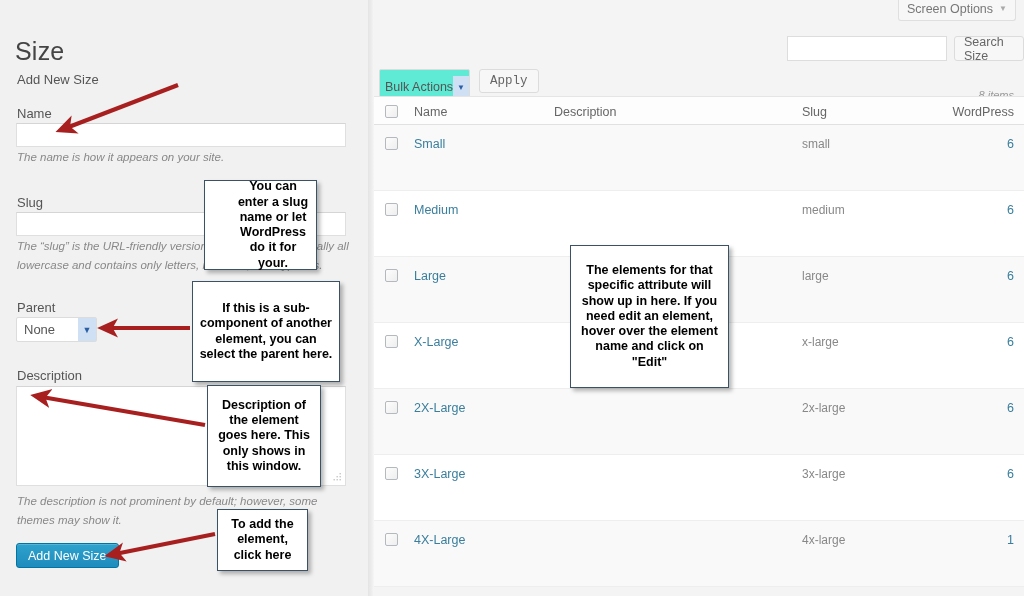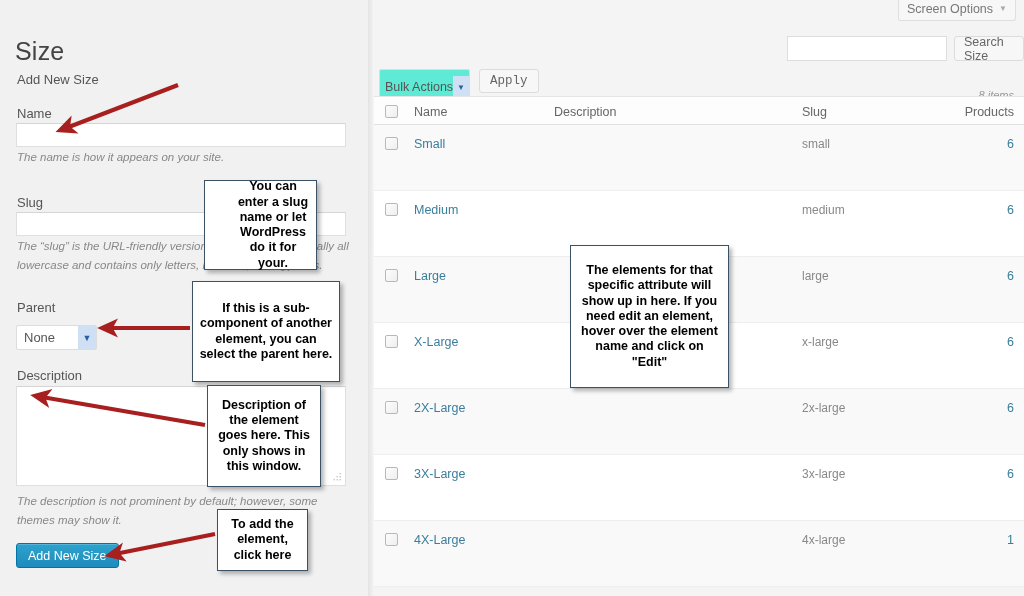--- a/index.html
+++ b/index.html
@@ -34,21 +34,21 @@
   #help-slug{left:17px;top:237px;}
   #lbl-parent{left:17px;top:300px;}
   #lbl-desc{left:17px;top:368px;}
   #ta-desc{left:16px;top:386px;width:330px;height:100px;}
   #ta-grip{position:absolute;right:3px;bottom:3px;width:9px;height:9px;opacity:.55;}
   #help-desc{left:17px;top:492px;}
 
   
   .wp-select{position:absolute;left:16px;top:317px;width:81px;height:25px;
              background:#fff;border:1px solid #dcdcdc;border-radius:2px;
-             box-sizing:border-box;display:flex;align-items:center;margin-top:8px;}
+             box-sizing:border-box;display:flex;align-items:center;}
   .wp-select .sel-txt{font-size:13px;color:#555;padding-left:7px;flex:1;}
   .wp-select .sel-arrow{width:18px;height:23px;background:#cfe0f5;
              display:flex;align-items:center;justify-content:center;
              font-size:9px;color:#2b5fa5;}
 
   
   #btn-add{position:absolute;left:16px;top:543px;height:25px;padding:0 11px;
     display:flex;align-items:center;
     background:linear-gradient(to bottom,#2ea2cc,#1e8cbe);
     border:1px solid #0074a2;border-radius:3px;color:#fff;font-size:12.5px;
@@ -172,21 +172,21 @@
 
     <div id="list-table">
 
       <div class="tbl-row tbl-head">
         <div class="cell c-check">
           <span class="cb"></span>
         </div>
         <div class="cell c-name th-txt">Name</div>
         <div class="cell c-desc th-txt">Description</div>
         <div class="cell c-slug th-txt">Slug</div>
-        <div class="cell c-prod th-txt">Products</div>
+        <div class="cell c-prod th-txt">WordPress</div>
       </div>
 
     <div class="tbl-row tbl-body-row row-odd">
           <div class="cell c-check">
             <span class="cb"></span>
           </div>
           <div class="cell c-name">
             <a class="name-link">Small</a>
           </div>
           <div class="cell c-desc">

